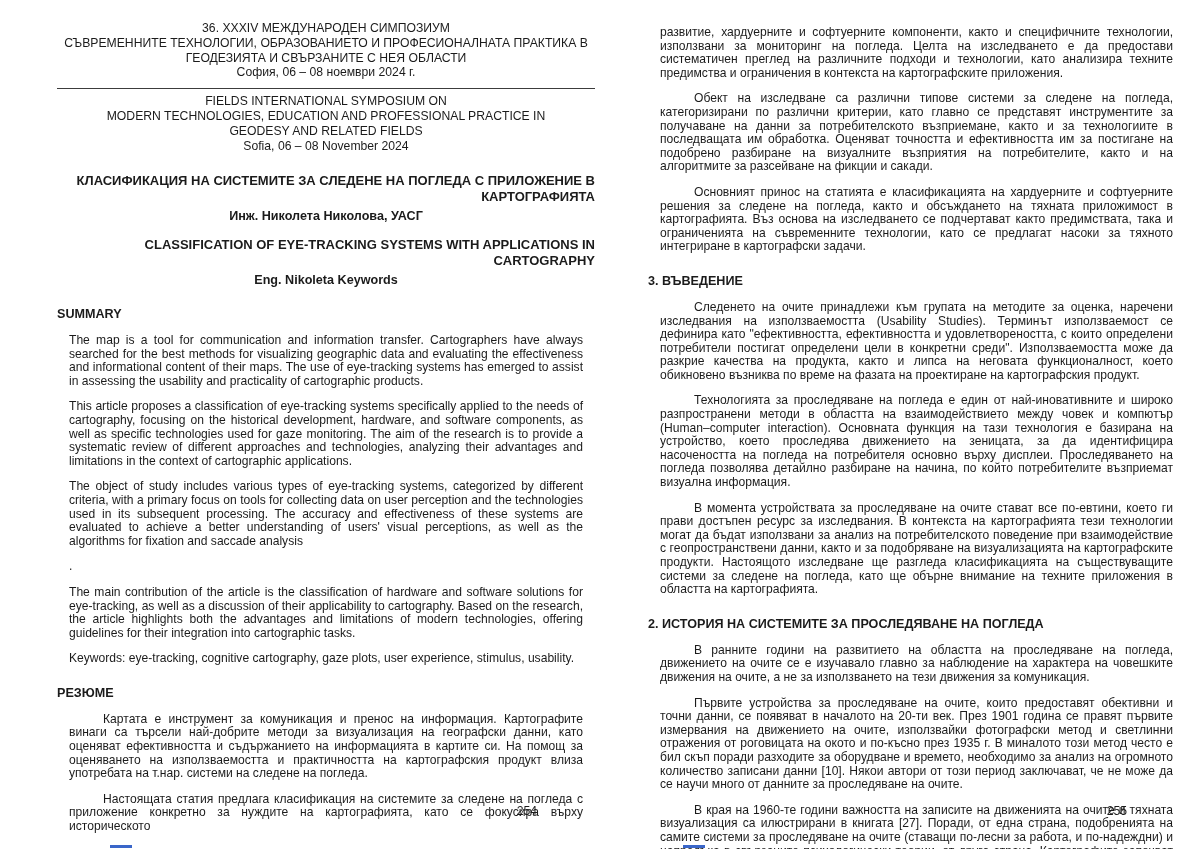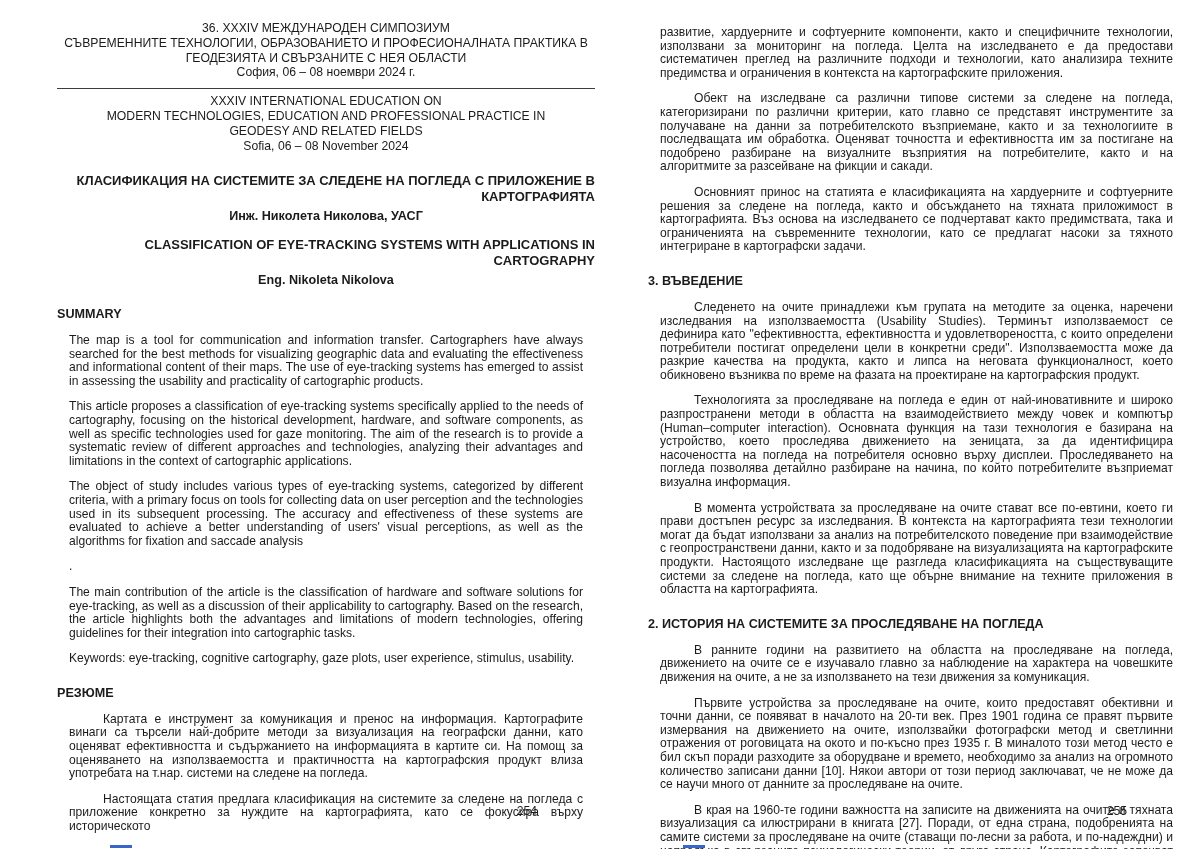--- a/index.html
+++ b/index.html
@@ -37,30 +37,30 @@
 
   <section class="page page-left">
     <div class="hdr hdr-top">
       <div>36. XXXIV МЕЖДУНАРОДЕН СИМПОЗИУМ</div>
       <div>СЪВРЕМЕННИТЕ ТЕХНОЛОГИИ, ОБРАЗОВАНИЕТО И ПРОФЕСИОНАЛНАТА ПРАКТИКА В</div>
       <div>ГЕОДЕЗИЯТА И СВЪРЗАНИТЕ С НЕЯ ОБЛАСТИ</div>
       <div>София, 06 – 08 ноември 2024 г.</div>
     </div>
     <div class="rule"></div>
     <div class="hdr hdr-en">
-      <div>XXXIV INTERNATIONAL EDUCATION ON</div>
+      <div>FIELDS INTERNATIONAL SYMPOSIUM ON</div>
       <div>MODERN TECHNOLOGIES, EDUCATION AND PROFESSIONAL PRACTICE IN</div>
       <div>GEODESY AND RELATED FIELDS</div>
       <div>Sofia, 06 – 08 November 2024</div>
     </div>
 
     <h1 class="title">КЛАСИФИКАЦИЯ НА СИСТЕМИТЕ ЗА СЛЕДЕНЕ НА ПОГЛЕДА С ПРИЛОЖЕНИЕ В КАРТОГРАФИЯТА</h1>
     <div class="author">Инж. Николета Николова, УАСГ</div>
     <h1 class="title title-en">CLASSIFICATION OF EYE-TRACKING SYSTEMS WITH APPLICATIONS IN CARTOGRAPHY</h1>
-    <div class="author">Eng. Nikoleta Nikolova</div>
+    <div class="author">Eng. Nikoleta Keywords</div>
 
     <h2 class="sechead">SUMMARY</h2>
     <p class="bp sp1">The map is a tool for communication and information transfer. Cartographers have always searched for the best methods for visualizing geographic data and evaluating the effectiveness and informational content of their maps. The use of eye-tracking systems has emerged to assist in assessing the usability and practicality of cartographic products.</p>
     <p class="bp gap">This article proposes a classification of eye-tracking systems specifically applied to the needs of cartography, focusing on the historical development, hardware, and software components, as well as specific technologies used for gaze monitoring. The aim of the research is to provide a systematic review of different approaches and technologies, analyzing their advantages and limitations in the context of cartographic applications.</p>
     <p class="bp gap">The object of study includes various types of eye-tracking systems, categorized by different criteria, with a primary focus on tools for collecting data on user perception and the technologies used in its subsequent processing. The accuracy and effectiveness of these systems are evaluated to achieve a better understanding of users' visual perceptions, as well as the algorithms for fixation and saccade analysis</p>
     <p class="bp dot">.</p>
     <p class="bp tight">The main contribution of the article is the classification of hardware and software solutions for eye-tracking, as well as a discussion of their applicability to cartography. Based on the research, the article highlights both the advantages and limitations of modern technologies, offering guidelines for their integration into cartographic tasks.</p>
     <p class="bp gap">Keywords: eye-tracking, cognitive cartography, gaze plots, user experience, stimulus, usability.</p>
 
     <h2 class="sechead">РЕЗЮМЕ</h2>

